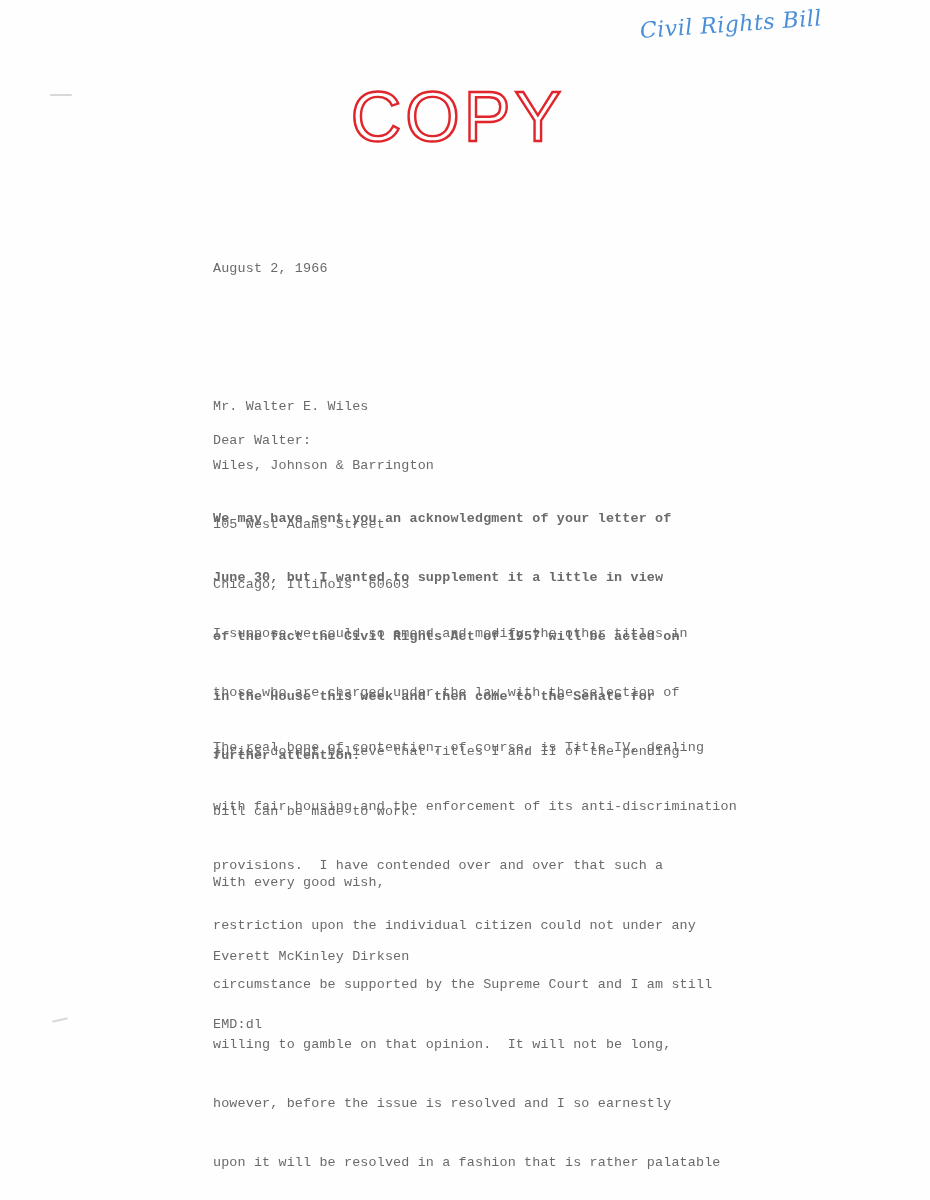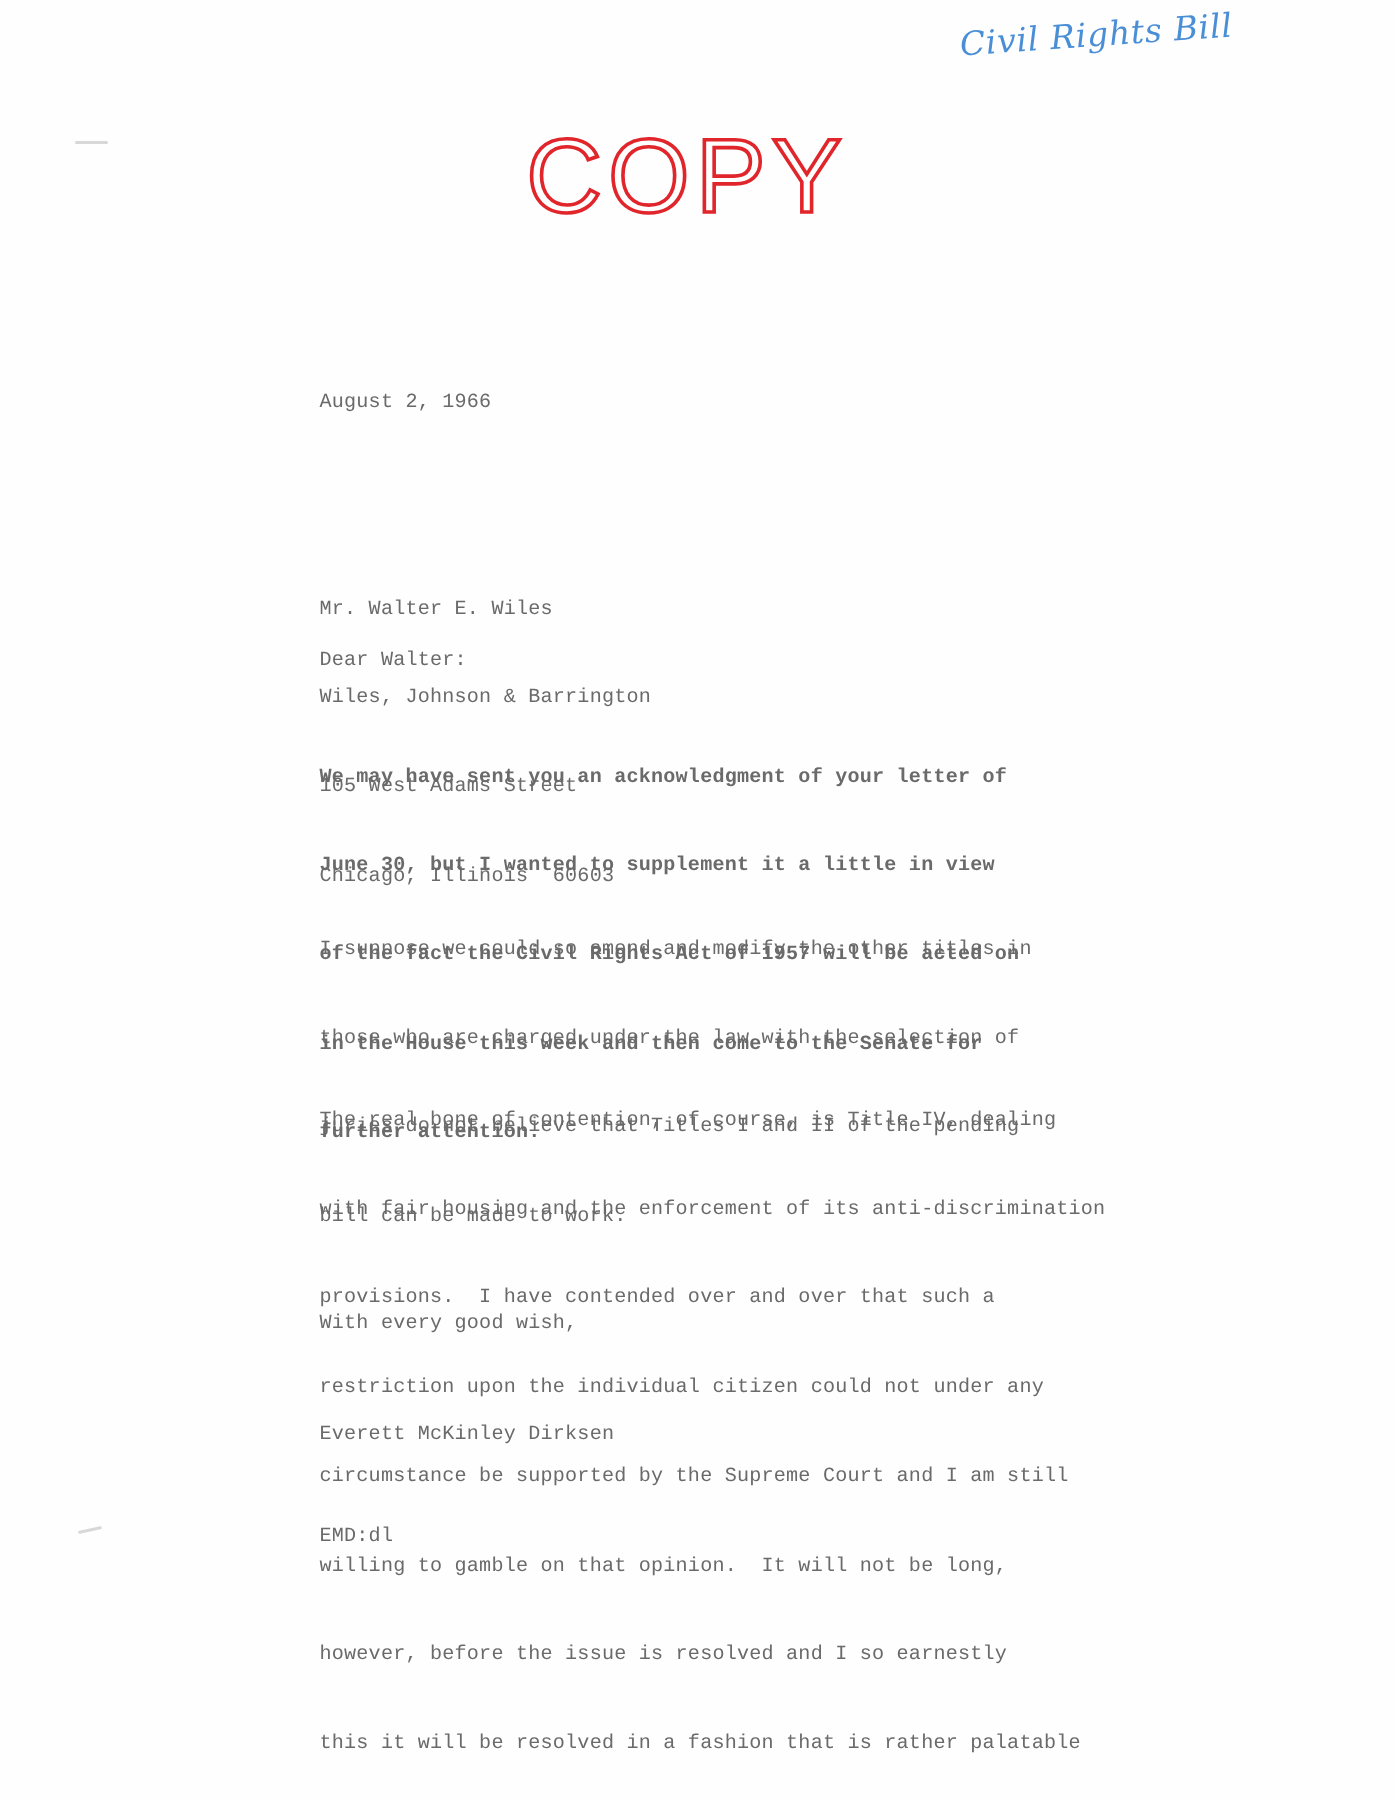--- a/index.html
+++ b/index.html
@@ -115,21 +115,21 @@
   </div>
 
   <div class="typed para3">
     <span class="line">The real bone of contention, of course, is Title IV, dealing</span>
     <span class="line">with fair housing and the enforcement of its anti-discrimination</span>
     <span class="line">provisions.  I have contended over and over that such a</span>
     <span class="line">restriction upon the individual citizen could not under any</span>
     <span class="line">circumstance be supported by the Supreme Court and I am still</span>
     <span class="line">willing to gamble on that opinion.  It will not be long,</span>
     <span class="line">however, before the issue is resolved and I so earnestly</span>
-    <span class="line">this it will be resolved in a fashion that is rather palatable</span>
+    <span class="line">upon it will be resolved in a fashion that is rather palatable</span>
     
   </div>
 
   <div class="typed closing">With every good wish,</div>
 
   <div class="typed signature">Everett McKinley Dirksen</div>
 
   <div class="typed initials">EMD:dl</div>
 
 </div>

